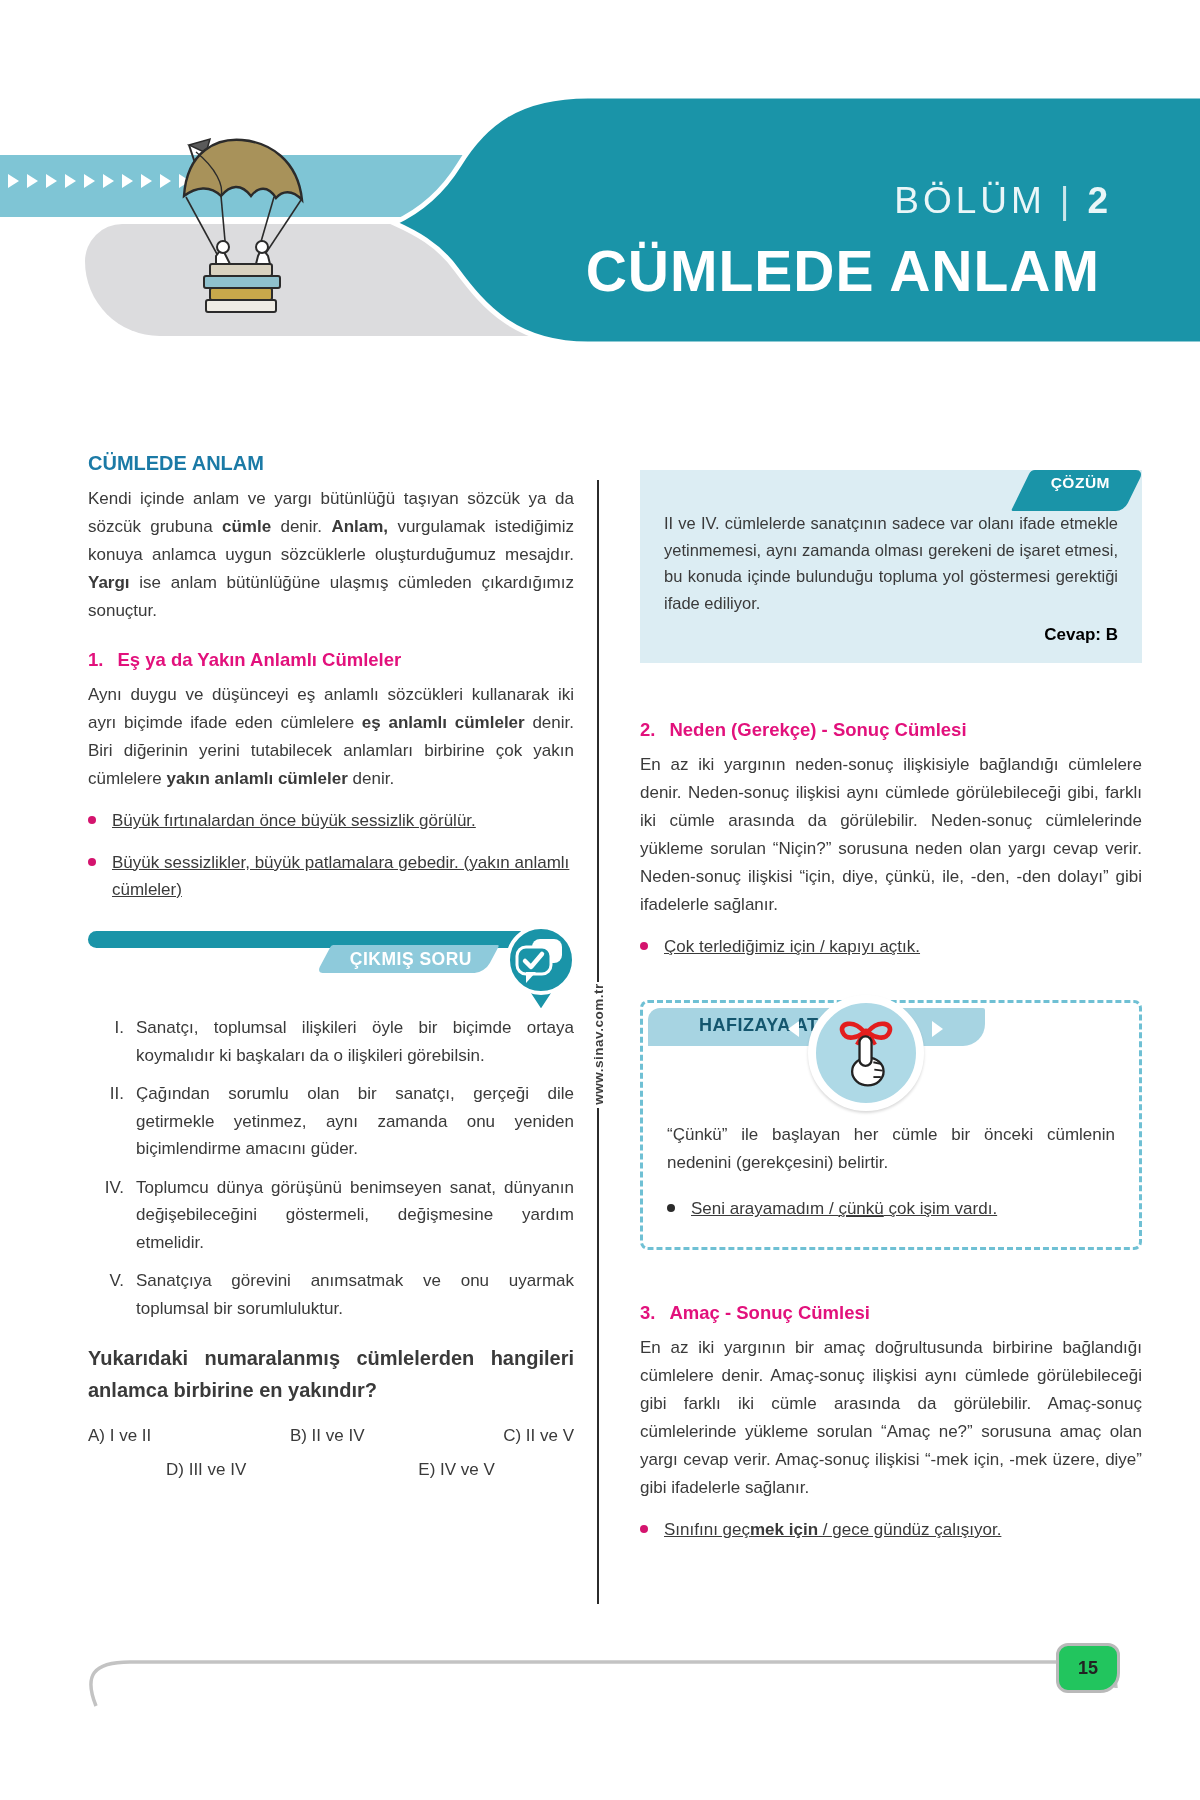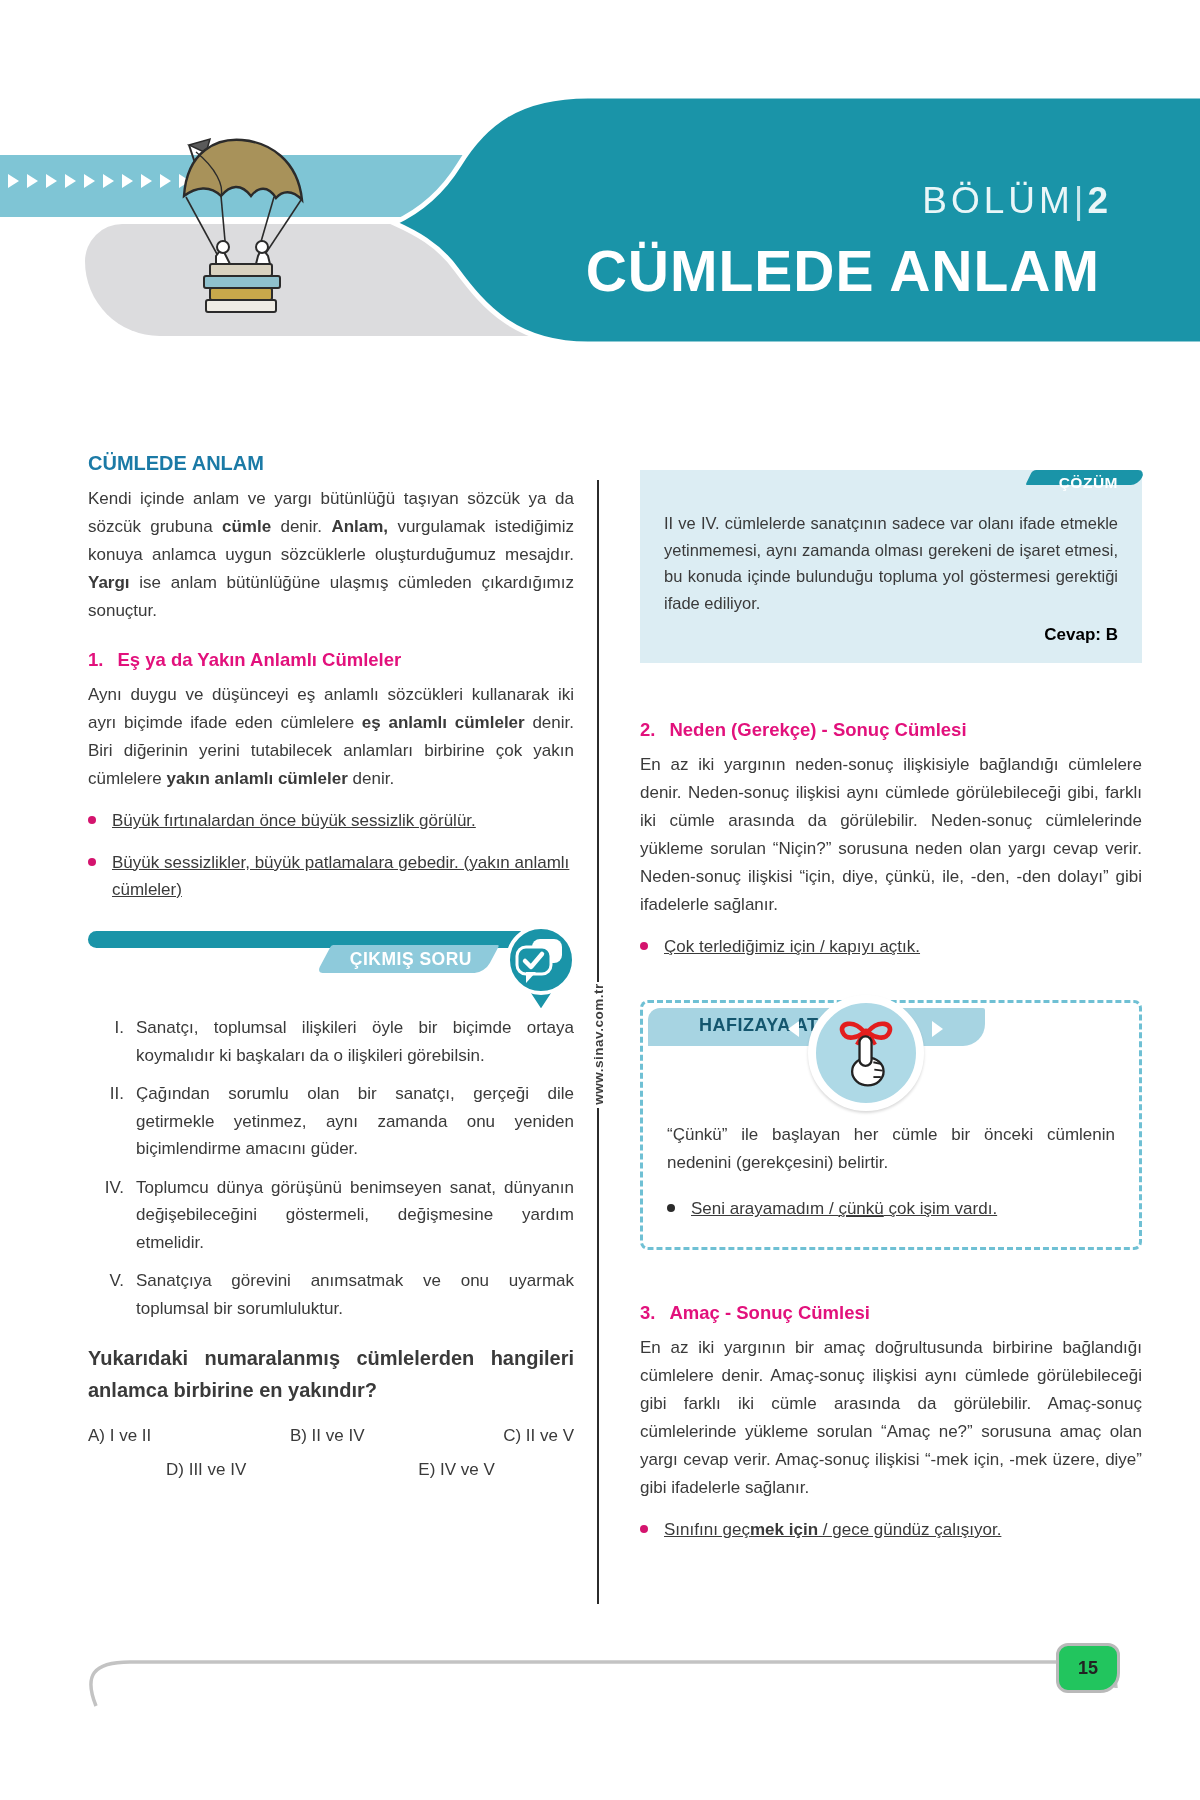--- a/index.html
+++ b/index.html
@@ -10,21 +10,21 @@
   }
   
   .band-blue{position:absolute;left:0;top:155px;width:700px;height:62px;background:#7fc5d5;}
   .band-arrows{position:absolute;left:8px;top:174px;display:flex;align-items:center;}
   .tri{width:0;height:0;border-top:7px solid transparent;border-bottom:7px solid transparent;
        border-left:11px solid #fff;margin-right:8px;}
   .band-gray{position:absolute;left:85px;top:224px;width:590px;height:112px;background:#dcdcde;
        border-radius:55px 0 0 110px;}
   .teal-shape{position:absolute;left:388px;top:93px;width:812px;height:254px;}
   .hdr-chapter{position:absolute;top:180px;right:92px;color:#eaf6f8;font-size:37px;
-       letter-spacing:4px;display:flex;align-items:center;}
+       letter-spacing:4px;display:flex;align-items:center;gap:14px;}
   .hdr-chapter .bar{font-weight:200;opacity:.85;}
   .hdr-chapter .num{font-weight:bold;letter-spacing:0;}
   .hdr-title{position:absolute;top:238px;right:100px;color:#ffffff;font-size:57px;
        font-weight:bold;letter-spacing:1px;}
   .illus{position:absolute;left:166px;top:134px;width:152px;height:182px;}
   
   .col-left{position:absolute;left:88px;top:452px;width:486px;}
   .col-right{position:absolute;left:640px;top:470px;width:502px;}
   .divider-seg{position:absolute;left:597px;width:2px;background:#2b2b2b;}
   .seg1{top:480px;height:502px;}
@@ -47,21 +47,21 @@
   .cs-tab span{position:relative;color:#ffffff;font-weight:bold;font-size:17.5px;letter-spacing:.5px;}
   .cs-badge{position:absolute;right:-6px;top:-8px;width:78px;height:92px;}
   
   .q-item{display:flex;gap:12px;font-size:17px;line-height:1.62;margin-top:11px;}
   .q-num{flex:none;width:36px;text-align:right;}
   .q-stem{font-size:20px;font-weight:bold;line-height:1.6;margin-top:20px;text-align:justify;}
   .opt-row1{display:flex;justify-content:space-between;font-size:17px;margin-top:20px;}
   .opt-row2{display:flex;gap:172px;font-size:17px;margin-top:14px;padding-left:78px;}
   
   .cozum{position:relative;background:#dcedf3;padding:40px 24px 18px;min-height:120px;}
-  .cozum-tab{position:absolute;top:0;right:0;height:15px;line-height:25px;padding:0 24px 0 30px;}
+  .cozum-tab{position:absolute;top:0;right:8px;height:41px;line-height:25px;padding:0 24px 0 30px;}
   .cozum-tab::before{content:"";position:absolute;inset:0;background:#1a94a8;
        transform:skewX(-26deg);border-radius:4px 8px 8px 2px;}
   .cozum-tab span{position:relative;color:#fff;font-weight:bold;font-size:15.5px;letter-spacing:.5px;}
   .cozum-txt{font-size:16.5px;line-height:1.62;text-align:justify;}
   .cozum-ans{text-align:right;font-weight:bold;font-size:17px;margin-top:8px;color:#000000;}
   
   .haf-box{position:relative;border:3px dashed #6fc0d4;border-radius:8px;margin-top:40px;
        padding:118px 24px 24px;}
   .haf-band{position:absolute;top:5px;left:5px;width:68%;height:38px;background:#a7d4e2;
        border-radius:12px 2px 22px 0;}

